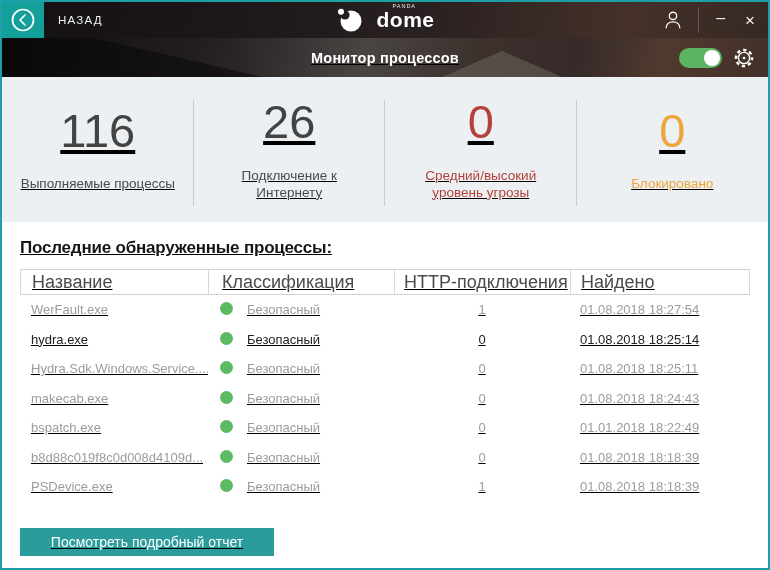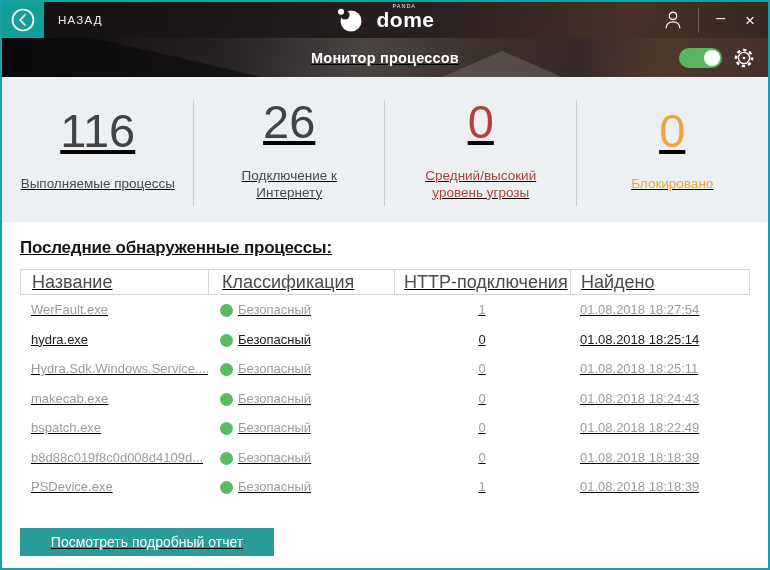--- a/index.html
+++ b/index.html
@@ -74,21 +74,21 @@
     display:grid; grid-template-columns:188px 186px 176px 1fr;
     border-top:1px solid #d2d2d2; border-bottom:1px solid #d2d2d2; border-right:1px solid #d8d8d8;
     height:26px;
   }
   .thcell { display:flex; align-items:center; padding-left:11px; font-size:18px; color:#4b4b4b; border-left:1px solid #d8d8d8; }
   .tbody .trow {
     display:grid; grid-template-columns:188px 186px 176px 1fr;
     height:29.5px; align-items:center; font-size:13px; color:#9c9c9c; cursor:pointer;
   }
   .tcell-name { padding-left:11px; white-space:nowrap; overflow:hidden; }
-  .tcell-class { display:flex; align-items:flex-end; gap:5px; padding-left:12px; }
+  .tcell-class { display:flex; align-items:flex-start; gap:14px; padding-left:12px; }
   .dot { width:13px; height:13px; border-radius:50%; background:var(--safe_green,#5cba63); flex:0 0 13px; }
   .tcell-http { text-align:center; }
   .tcell-found { padding-left:10px; }
   .trow.highlight { color:#222; }
 
   .footer { margin-top:auto; display:flex; justify-content:flex-start; padding-bottom:12px; }
   .report-btn {
     min-width:254px; height:28px; border:none; cursor:pointer;
     background:var(--button_teal,#2b9c9b); color:#fff; font-size:14px;
     font-family:"Liberation Sans", sans-serif; padding:0 20px;
@@ -225,21 +225,21 @@
     <div class="tcell-found">01.08.2018 18:24:43</div>
   </div>
 
   <div class="trow">
     <div class="tcell-name">bspatch.exe</div>
     <div class="tcell-class">
       <span class="dot"></span>
       <span>Безопасный</span>
     </div>
     <div class="tcell-http">0</div>
-    <div class="tcell-found">01.08.2018 18:22:49</div>
+    <div class="tcell-found">01.01.2018 18:22:49</div>
   </div>
 
   <div class="trow">
     <div class="tcell-name">b8d88c019f8c0d008d4109d...</div>
     <div class="tcell-class">
       <span class="dot"></span>
       <span>Безопасный</span>
     </div>
     <div class="tcell-http">0</div>
     <div class="tcell-found">01.08.2018 18:18:39</div>

